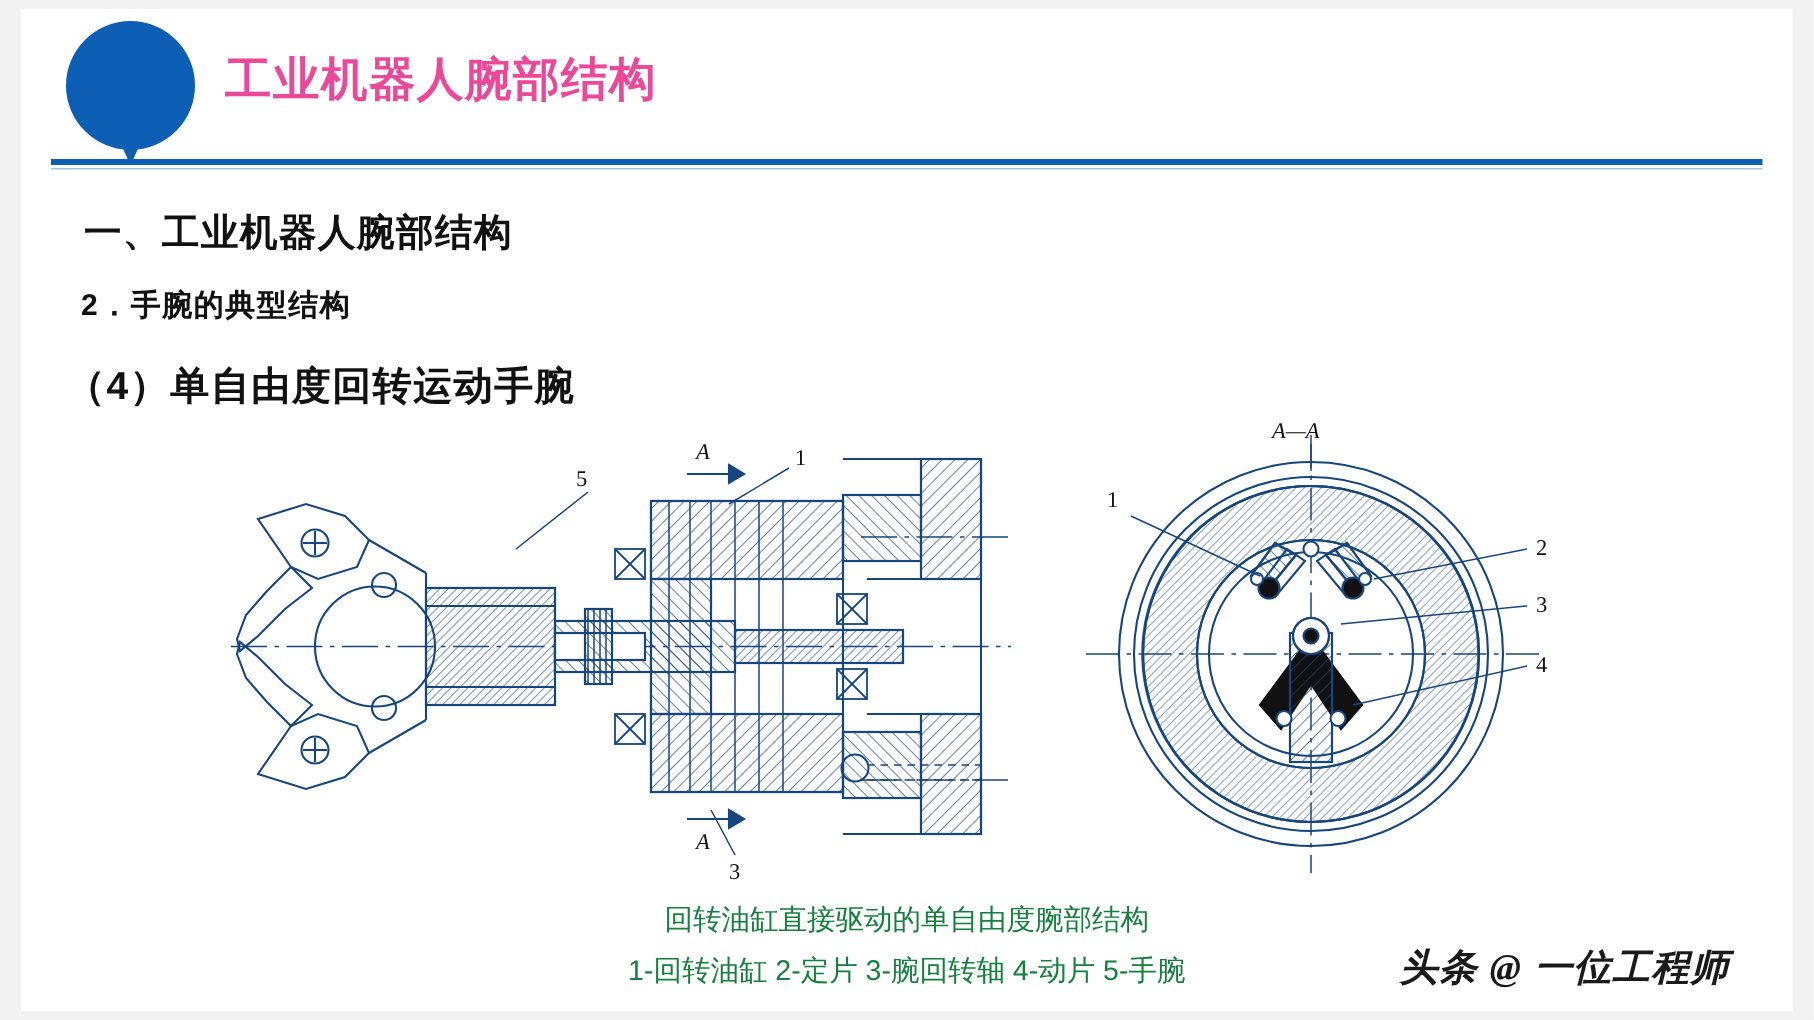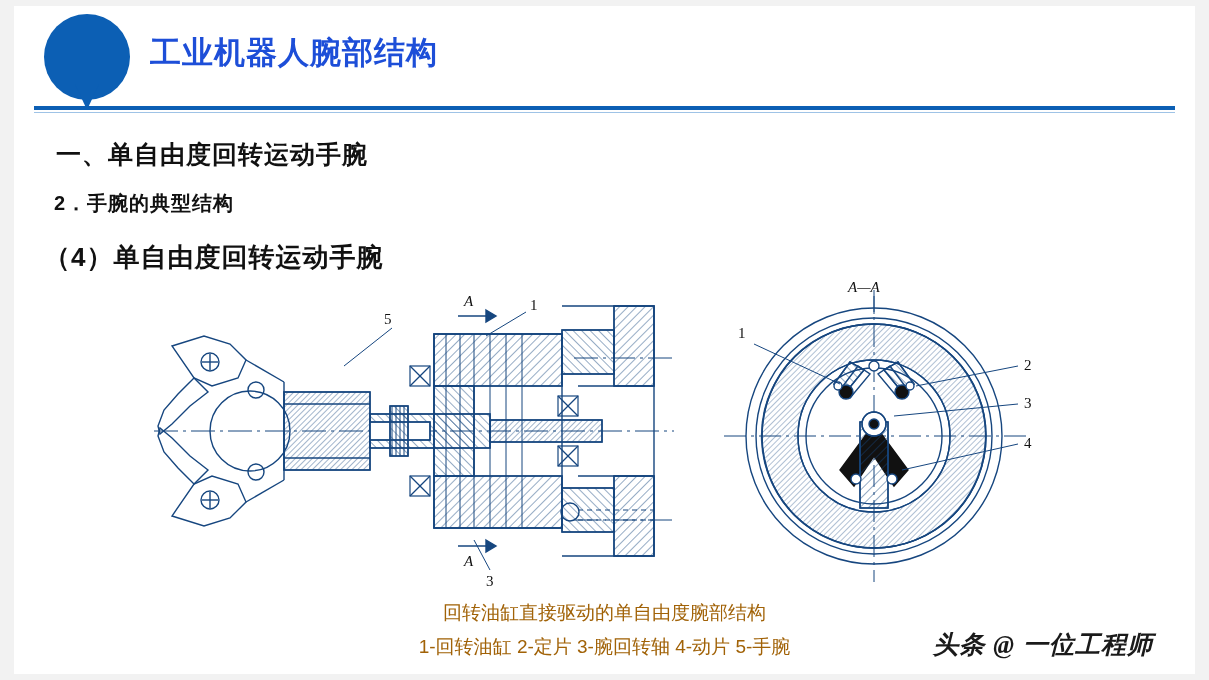--- a/index.html
+++ b/index.html
@@ -25,40 +25,40 @@
     border-top:26px solid #0c5fb4;
   }
   .badge-num{
     position:absolute;left:30px;top:8px;width:86px;height:86px;
     display:flex;align-items:center;justify-content:center;
     color:#ffffff;font-size:34px;font-weight:bold;letter-spacing:0px;
     font-family:"Liberation Serif","DejaVu Serif",serif;
   }
   .hdr-title{
     position:absolute;left:136px;top:26px;
-    font-size:31px;font-weight:bold;color:#1d4ed8;letter-spacing:1px;
+    font-size:31px;font-weight:bold;color:#ec4899;letter-spacing:1px;
   }
   .hdr-rule{
     position:absolute;left:20px;top:100px;width:1141px;height:4px;
     background:#0c5fb4;
   }
   .hdr-rule2{
     position:absolute;left:20px;top:106px;width:1141px;height:1px;
     background:#9fc3e6;
   }
   
   .line{position:absolute;color:#111111;font-weight:bold;}
   .l1{left:42px;top:132px;font-size:25px;letter-spacing:1px;}
   .l2{left:40px;top:184px;font-size:20px;letter-spacing:1px;}
   .l3{left:30px;top:234px;font-size:26px;letter-spacing:1px;}
   
   .figure{position:absolute;left:120px;top:268px;width:960px;height:330px;}
   .caption{
     position:absolute;left:0;width:1181px;text-align:center;
-    color:#a16207;font-size:19px;
+    color:#15803d;font-size:19px;
   }
   .cap1{top:594px;}
   .cap2{top:628px;}
   .watermark{
     position:absolute;right:42px;top:622px;
     font-size:25px;font-weight:bold;color:#1a1a1a;letter-spacing:1px;font-style:italic;
   }
   .wm-at{font-family:"Liberation Serif","DejaVu Serif",serif;}
   svg{display:block;}
   .lbl{font-family:"Liberation Serif","DejaVu Serif",serif;font-style:italic;font-size:15px;fill:#111;}
@@ -70,21 +70,21 @@
 <div class="slide">
 
   <div class="hdr">
     <div class="badge"></div>
     <div class="badge-tail"></div>
     <div class="hdr-title">工业机器人腕部结构</div>
     <div class="hdr-rule"></div>
     <div class="hdr-rule2"></div>
   </div>
 
-  <div class="line l1">一、单自由度回转运动手腕</div>
+  <div class="line l1">一、工业机器人腕部结构</div>
   <div class="line l2">2．手腕的典型结构</div>
   <div class="line l3">（4）单自由度回转运动手腕</div>
 
   <div class="figure">
     <svg width="960" height="330" viewBox="0 0 960 330">
       <defs>
         <pattern id="h45" width="6" height="6" patternUnits="userSpaceOnUse" patternTransform="rotate(45)">
           <line x1="0" y1="0" x2="0" y2="6" stroke="#16467f" stroke-width="0.9"></line>
         </pattern>
         <pattern id="h135" width="6" height="6" patternUnits="userSpaceOnUse" patternTransform="rotate(-45)">

